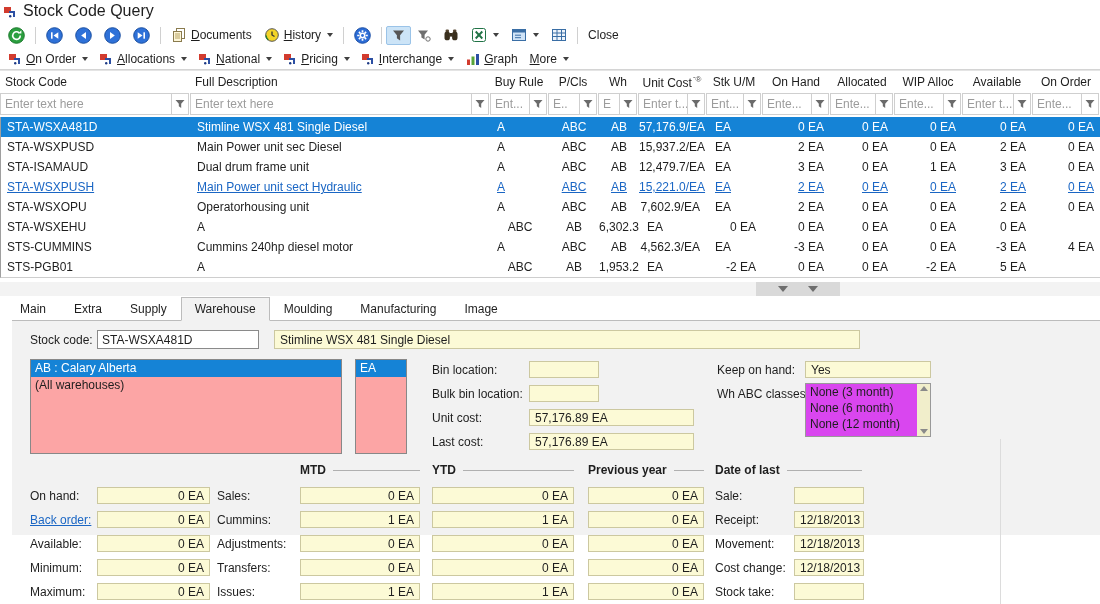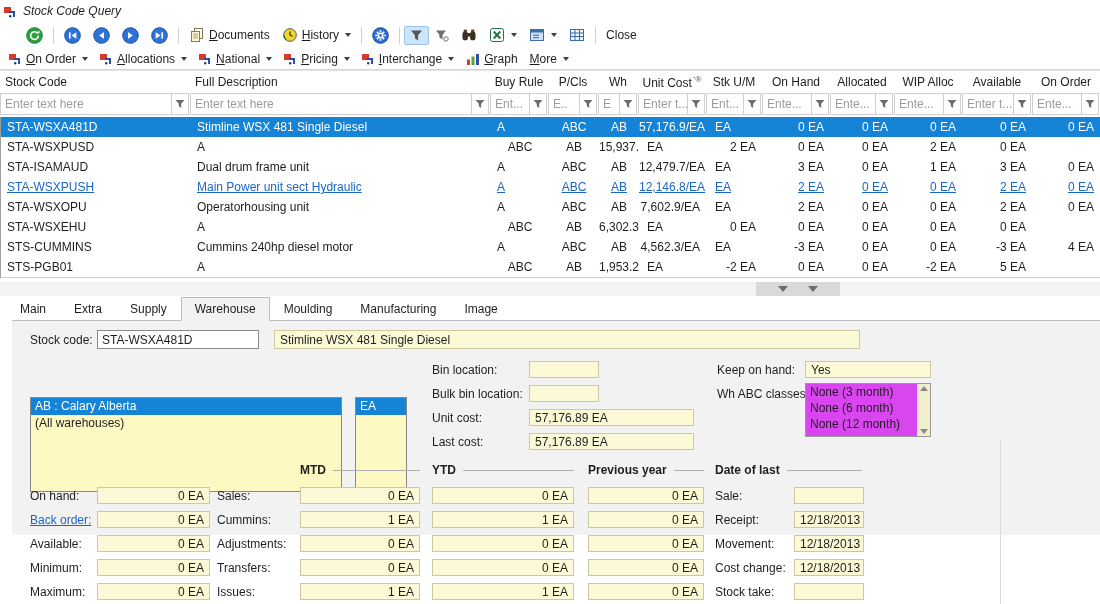--- a/index.html
+++ b/index.html
@@ -7,25 +7,25 @@
   body {
     font-family: "Liberation Sans", "DejaVu Sans", sans-serif;
     font-size: 12px; color:#1e1e1e; background:#fff;
     position: relative; overflow: hidden;
   }
   u { text-decoration: underline; }
 
   
   .titlebar { position:absolute; top:0; left:0; width:1100px; height:22px;
     display:flex; align-items:center; gap:6px; padding-left:4px; background:#fff; }
-  .titlebar .title { font-size:12px;font-style:italic; }
+  .titlebar .title { font-size:16px; }
 
   
   .toolbar { position:absolute; left:0; width:1100px; display:flex; align-items:center; background:#fff; }
-  #toolbar1 { top:22px; height:26px; padding-left:20px; }
+  #toolbar1 { top:22px; height:26px; padding-left:2px; }
   #toolbar2 { top:48px; height:22px; padding-left:3px; border-bottom:1px solid #d4d4d4; }
   .tbtn { display:flex; align-items:center; gap:4px; padding:2px 5px; border:1px solid transparent; border-radius:2px; white-space:nowrap; }
   .tbtn.active { background:#cce4f7; border-color:#9ac3e8; }
   .ticon { display:flex; align-items:center; justify-content:center; }
   .tsep { width:1px; height:17px; background:#d0d0d0; margin:0 4px; flex:0 0 1px; }
   .dd { width:0; height:0; border-left:3.5px solid transparent; border-right:3.5px solid transparent; border-top:4px solid #404040; margin-left:2px; }
 
   
   .grow { display:grid; grid-template-columns:190px 300px 58px 50px 40px 68px 56px 68px 64px 68px 70px 68px; width:1100px; }
   #grid-header { position:absolute; top:70px; left:0; height:22px; border-top:1px solid #e4e4e4; }
@@ -64,21 +64,21 @@
 
   
   .panel { position:absolute; top:320px; left:12px; width:1100px; height:215px;
     background:#f2f2f2; border-top:1px solid #bcbcbc; }
   .abs { position:absolute; }
   .plabel { position:absolute; white-space:nowrap; }
   .winput { position:absolute; background:#fff; border:1px solid #8a8a8a; padding:2px 4px 0; height:19px; white-space:nowrap; overflow:hidden; }
   .yfield { position:absolute; background:#fcfad6; border:1px solid #ccc8a0; height:17px; line-height:15px; padding:1px 5px 0; white-space:nowrap; overflow:hidden; }
   .yfield.num { text-align:right; }
   .yfield.big { height:19px; line-height:17px; }
-  .listbox { position:absolute; background:#fef9c3; border:1px solid #888; overflow:hidden;margin-top:38px; }
+  .listbox { position:absolute; background:#fca5a5; border:1px solid #888; overflow:hidden; }
   .litem { height:17px; line-height:17px; padding-left:4px; white-space:nowrap; overflow:hidden; }
   .litem.sel { background:#1583d6; color:#fff; }
   .ylist { position:absolute; background:#d946ef; border:1px solid #999; display:flex; overflow:hidden; }
   .ylist .items { flex:1; min-width:0; }
   .ylist .litem { height:16px; line-height:16px; }
   .vsb { flex:0 0 13px; display:flex; flex-direction:column; justify-content:space-between; align-items:center; padding:2px 0; background:#f1eecb; }
   .sarr-up { width:0; height:0; border-left:4px solid transparent; border-right:4px solid transparent; border-bottom:5px solid #8a8a8a; }
   .sarr-dn { width:0; height:0; border-left:4px solid transparent; border-right:4px solid transparent; border-top:5px solid #8a8a8a; }
   .sechdr { position:absolute; display:flex; align-items:center; gap:7px; font-weight:bold; height:14px; }
   .sechdr .hline { flex:1; height:1px; background:#b0b0b0; }
@@ -433,20 +433,21 @@
       <div class="cell ar">57,176.9/EA</div>
       <div class="cell al2">EA</div>
       <div class="cell ar">0 EA</div>
       <div class="cell ar">0 EA</div>
       <div class="cell ar">0 EA</div>
       <div class="cell ar">0 EA</div>
       <div class="cell ar">0 EA</div>
     </div>
     <div class="grow drow">
       <div class="cell al">STA-WSXPUSD</div>
+      <div class="cell al">Main Power unit sec Diesel</div>
       <div class="cell al">A</div>
       <div class="cell ac">ABC</div>
       <div class="cell ac">AB</div>
       <div class="cell ar">15,937.2/EA</div>
       <div class="cell al2">EA</div>
       <div class="cell ar">2 EA</div>
       <div class="cell ar">0 EA</div>
       <div class="cell ar">0 EA</div>
       <div class="cell ar">2 EA</div>
       <div class="cell ar">0 EA</div>
@@ -464,21 +465,21 @@
       <div class="cell ar">1 EA</div>
       <div class="cell ar">3 EA</div>
       <div class="cell ar">0 EA</div>
     </div>
     <div class="grow drow linkrow">
       <div class="cell al">STA-WSXPUSH</div>
       <div class="cell al">Main Power unit sect Hydraulic</div>
       <div class="cell al">A</div>
       <div class="cell ac">ABC</div>
       <div class="cell ac">AB</div>
-      <div class="cell ar">12,146.8/EA</div>
+      <div class="cell ar">15,221.0/EA</div>
       <div class="cell al2">EA</div>
       <div class="cell ar">2 EA</div>
       <div class="cell ar">0 EA</div>
       <div class="cell ar">0 EA</div>
       <div class="cell ar">2 EA</div>
       <div class="cell ar">0 EA</div>
     </div>
     <div class="grow drow">
       <div class="cell al">STA-WSXOPU</div>
       <div class="cell al">Operatorhousing unit</div>

